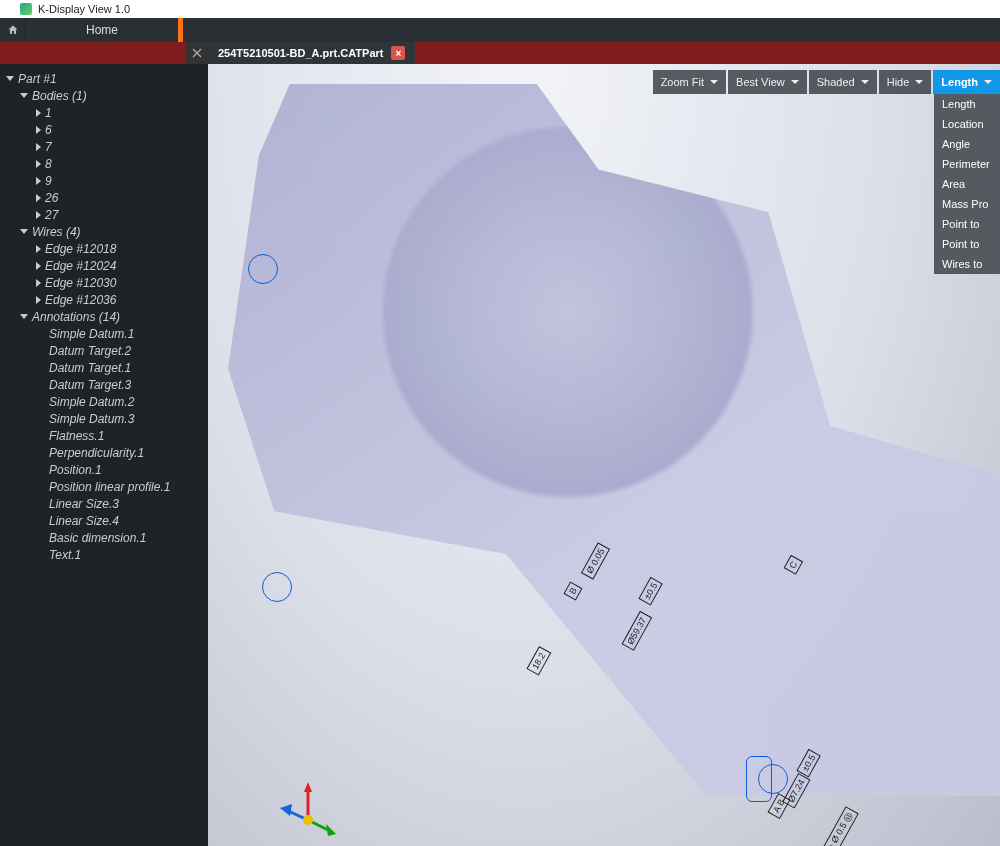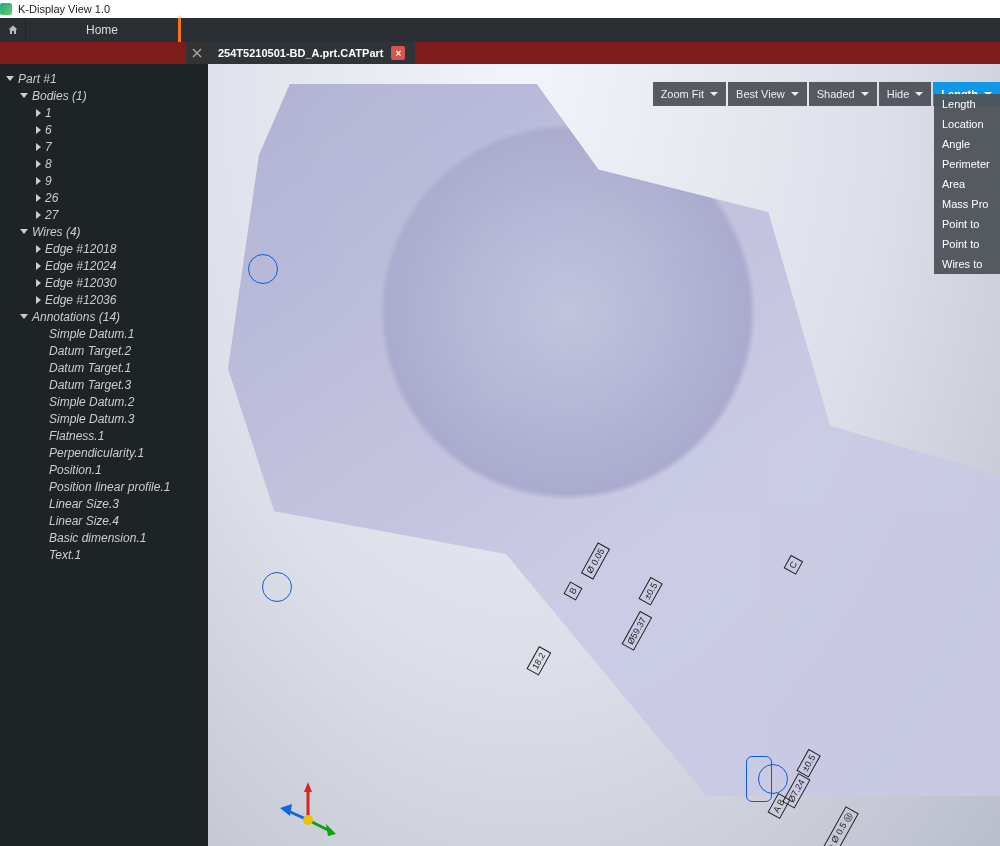--- a/index.html
+++ b/index.html
@@ -12,21 +12,21 @@
     height: 846px;
     overflow: hidden;
     position: relative;
   }
   .titlebar {
     height: 18px;
     background: #fff;
     color: #222;
     display: flex;
     align-items: center;
-    padding-left: 0;
+    padding-left: 20px;
     font-size: 11px;
   }
   .titlebar .logo {
     width: 12px; height: 12px;
     background: linear-gradient(135deg,#2a8,#6c6);
     margin-right: 6px;
     border-radius: 2px;
   }
   .ribbon {
     height: 24px;
@@ -37,21 +37,21 @@
   .ribbon .home-icon-cell {
     width: 26px;
     display: flex; align-items:center; justify-content:center;
     border-right: 1px solid #1e2326;
   }
   .ribbon .home-icon-cell svg { fill:#bbb; width:12px; height:12px;}
   .ribbon .tab {
     padding: 0 60px;
     display:flex; align-items:center;
     color:#ddd; font-size:12px;
-    border-right:3px solid #f97316;
+    border-right:5px solid #f97316;
   }
   .doc-tabs {
     height: 22px;
     background: #7f1d1d;
     display:flex;
     align-items:stretch;
     padding-left:186px;
   }
   .doc-tabs .close-area {
     width:22px;
@@ -114,21 +114,21 @@
   }
   .spacer-caret{width:9px;height:9px;display:inline-block}
   .viewport {
     flex:1;
     position:relative;
     background: radial-gradient(ellipse at 40% 0%, #f2f4f9 0%, #dcdfe8 55%, #babecb 100%);
     overflow:hidden;
   }
   .top-toolbar {
     position:absolute;
-    top:18px; right:0;
+    top:6px; right:0;
     display:flex;
     gap:2px;
     align-items:stretch;
     height:24px;
   }
   .tb-btn {
     background:rgba(60,65,72,0.85);
     color:#eee;font-size:11px;
     display:flex;align-items:center;
     padding:0 8px;gap:6px;

